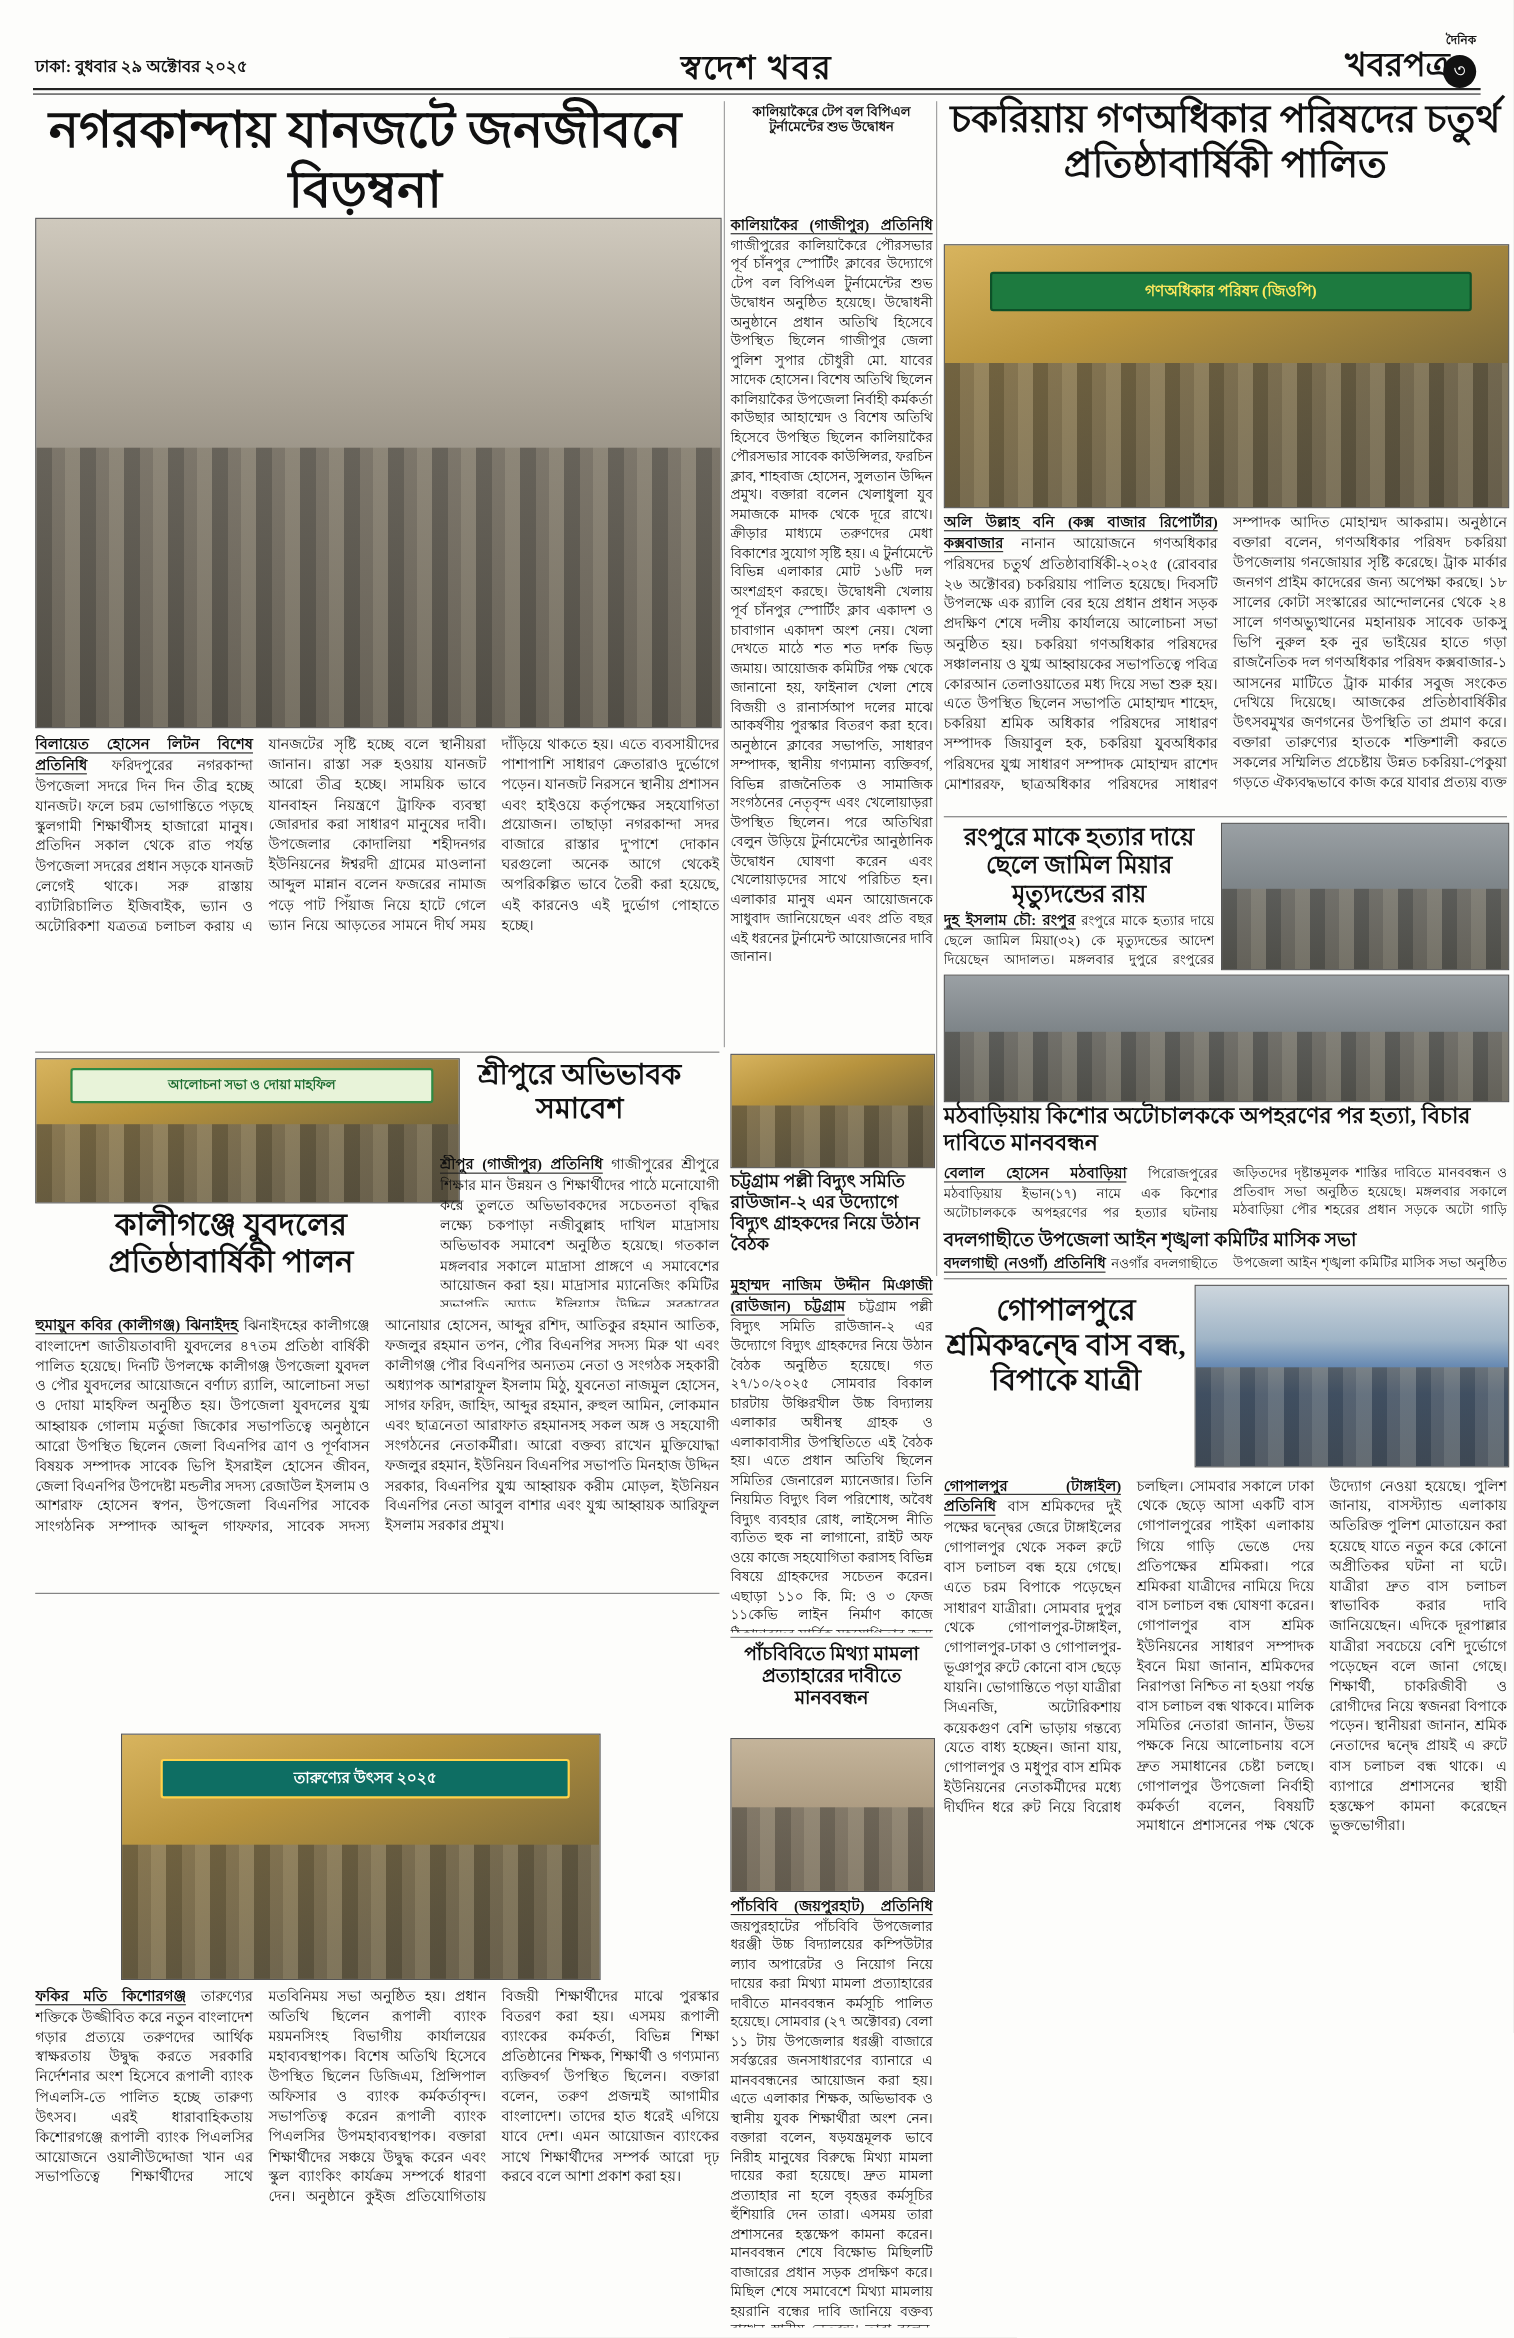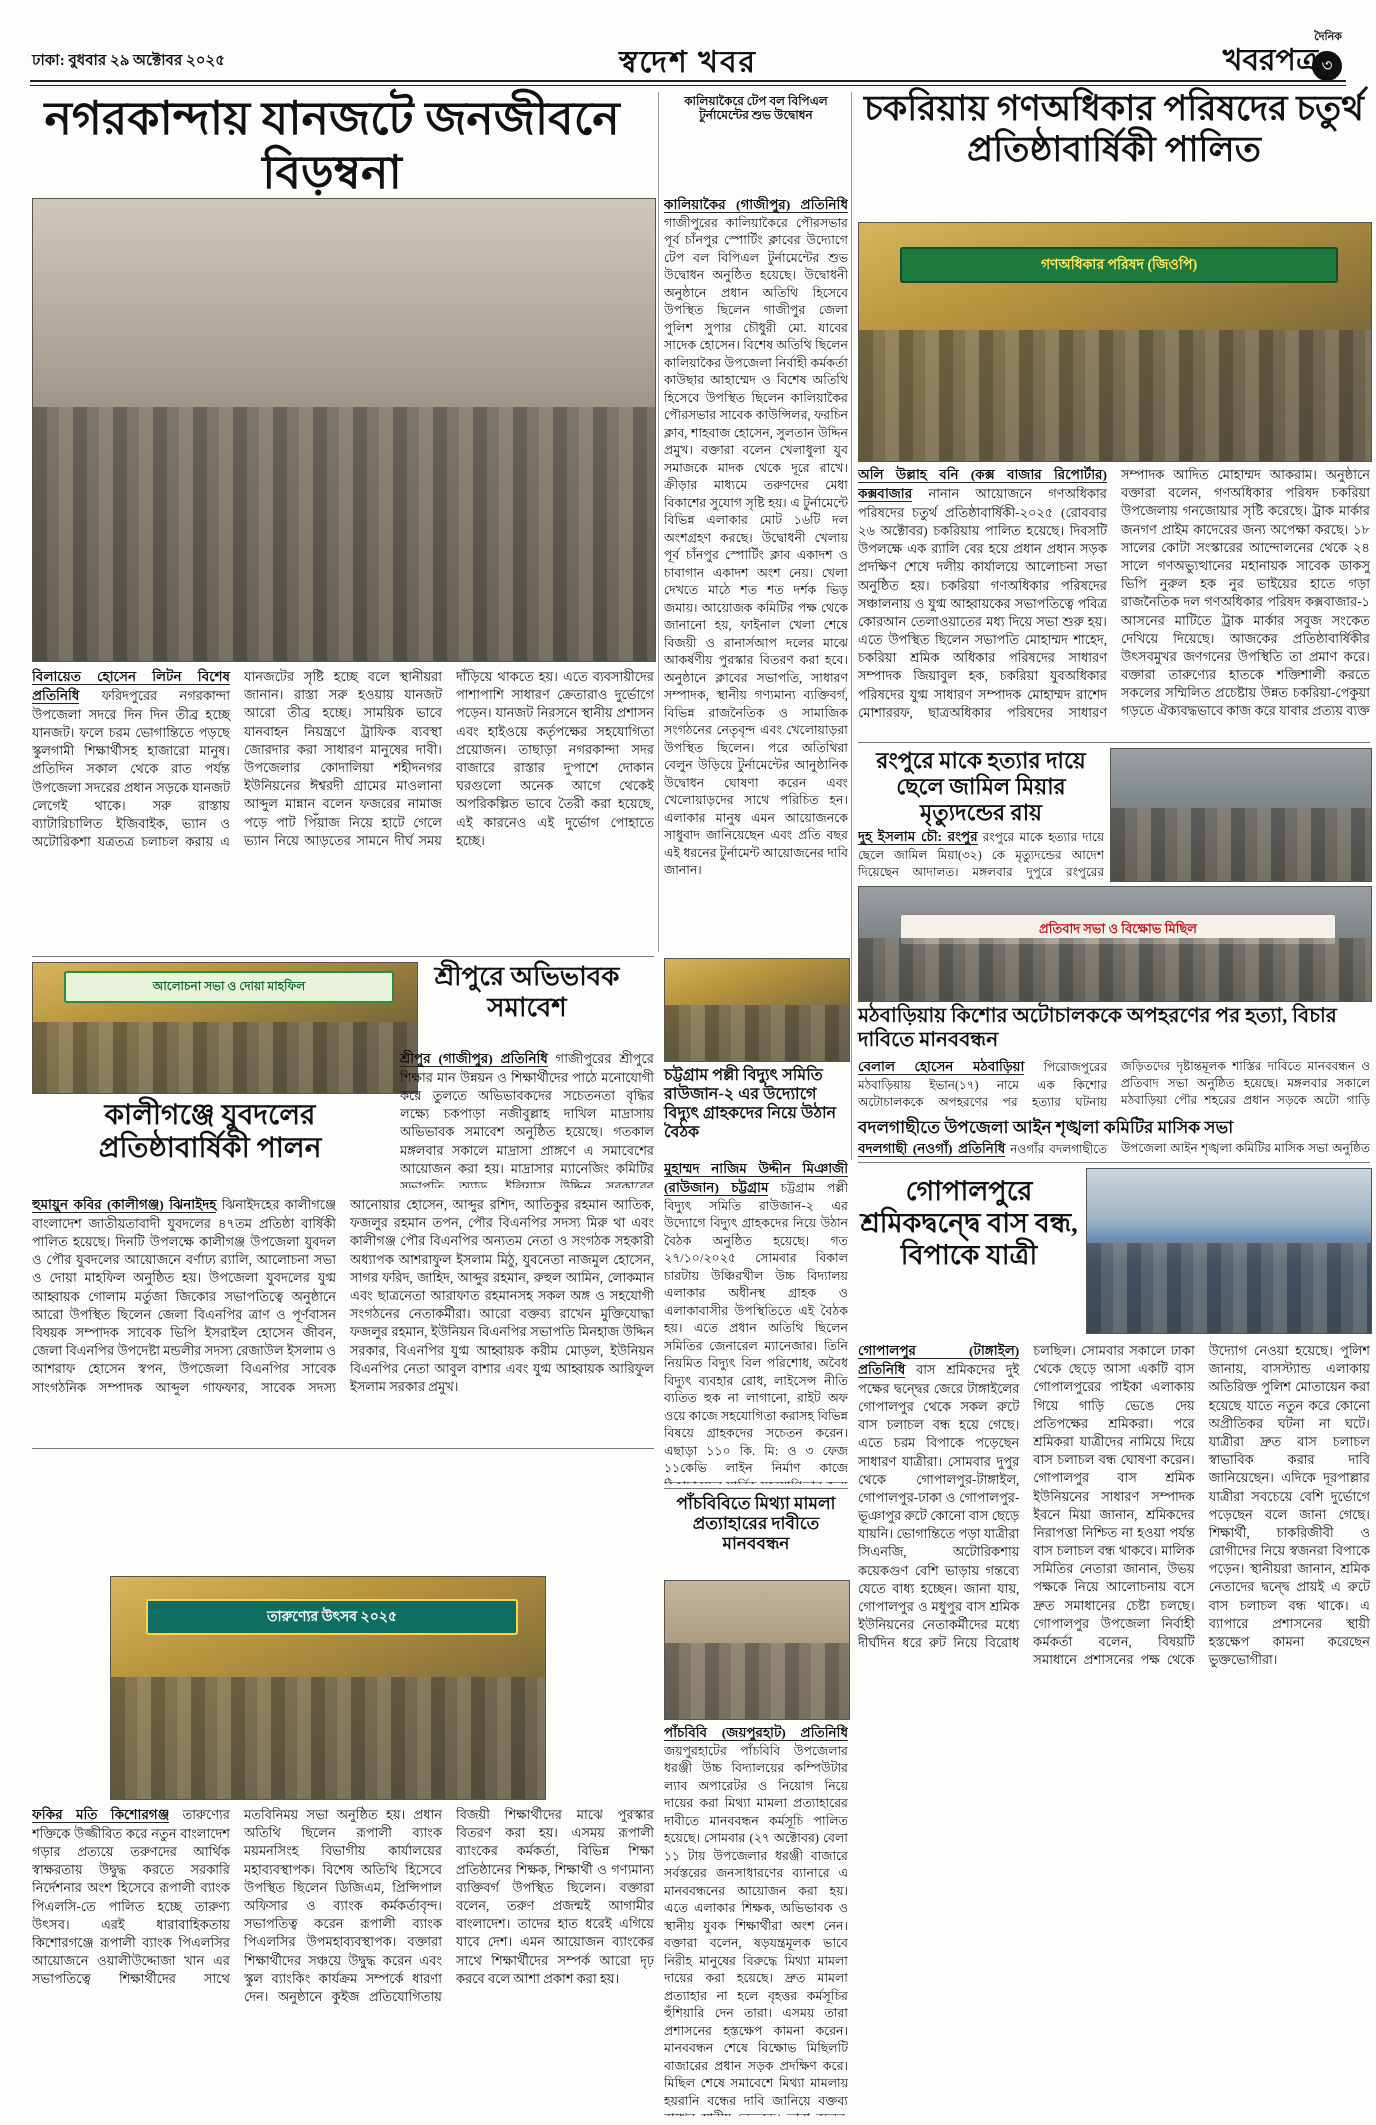--- a/index.html
+++ b/index.html
@@ -134,21 +134,20 @@
     <div class="body-txt" style="font-size:12px;margin-top:2px;">
       <b class="byline">দুহ ইসলাম চৌ: রংপুর</b> 
       <span>রংপুরে মাকে হত্যার দায়ে ছেলে জামিল মিয়া(৩২) কে মৃত্যুদন্ডের আদেশ দিয়েছেন আদালত। মঙ্গলবার দুপুরে রংপুরের অতিরিক্ত জেলা ও দায়রা জজ আদালতের বিচারক এ রায় ঘোষণা করেন। রায়ে একই সঙ্গে তাকে ৫০ হাজার টাকা জরিমানা করা হয়। মামলার নথি থেকে জানা যায়, পারিবারিক কলহের জেরে জামিল মিয়া তার মা-কে হত্যা করে। পুলিশ তদন্ত শেষে আদালতে অভিযোগপত্র দাখিল করে। রায়ে সন্তোষ প্রকাশ করেছেন নিহতের স্বজনরা।</span>
     </div>
   </div>
   <div class="abs photo rain" style="left:1110px;top:748px;width:260px;height:132px;">
     <div class="crowd"></div>
   </div>
 
   <div class="abs photo rain" style="left:858px;top:886px;width:512px;height:114px;">
-    <div class="banner white" style="top:24%;font-size:13px;">প্রতিবাদ সভা ও বিক্ষোভ মিছিল</div>
     <div class="crowd"></div>
   </div>
   <div class="abs headline left" style="left:858px;top:1004px;width:512px;font-size:20px;">মঠবাড়িয়ায় কিশোর অটোচালককে অপহরণের পর হত্যা, বিচার দাবিতে মানববন্ধন</div>
   <div class="abs body-txt cols2" style="left:858px;top:1058px;width:512px;height:56px;font-size:12px;">
     <b class="byline">বেলাল হোসেন মঠবাড়িয়া</b> 
     <span>পিরোজপুরের মঠবাড়িয়ায় ইভান(১৭) নামে এক কিশোর অটোচালককে অপহরণের পর হত্যার ঘটনায় জড়িতদের দৃষ্টান্তমূলক শাস্তির দাবিতে মানববন্ধন ও প্রতিবাদ সভা অনুষ্ঠিত হয়েছে। মঙ্গলবার সকালে মঠবাড়িয়া পৌর শহরের প্রধান সড়কে অটো গাড়ি চালক সুন্দর এর হত্যাকারীদের ফাঁসির দাবিতে উপজেলার সর্বস্তরের মানুষ, অটোরিকশা ও ভ্যান শ্রমিক ইউনিয়নের নেতাকর্মীরা এ কর্মসূচিতে অংশ নেন। বক্তারা অবিলম্বে হত্যাকারীদের গ্রেফতার করে দ্রুত বিচার আইনে শাস্তির দাবি জানান। এসময় পৌর শহরের সড়কে যান চলাচল বন্ধ থাকে। পরে উপজেলা নির্বাহী কর্মকর্তার মাধ্যমে স্মারকলিপি প্রদান করা হয়। দুই দিন ধরে অটোচালক হত্যার প্রতিবাদে পুলিশ সুপারের বরাবরে স্মারকলিপি প্রদান করেন এলাকাবাসী।</span>
   </div>
 
   <div class="abs headline left" style="left:858px;top:1118px;width:512px;font-size:17px;">বদলগাছীতে উপজেলা আইন শৃঙ্খলা কমিটির মাসিক সভা</div>
   <div class="abs body-txt cols2" style="left:858px;top:1140px;width:512px;height:20px;font-size:12px;">

